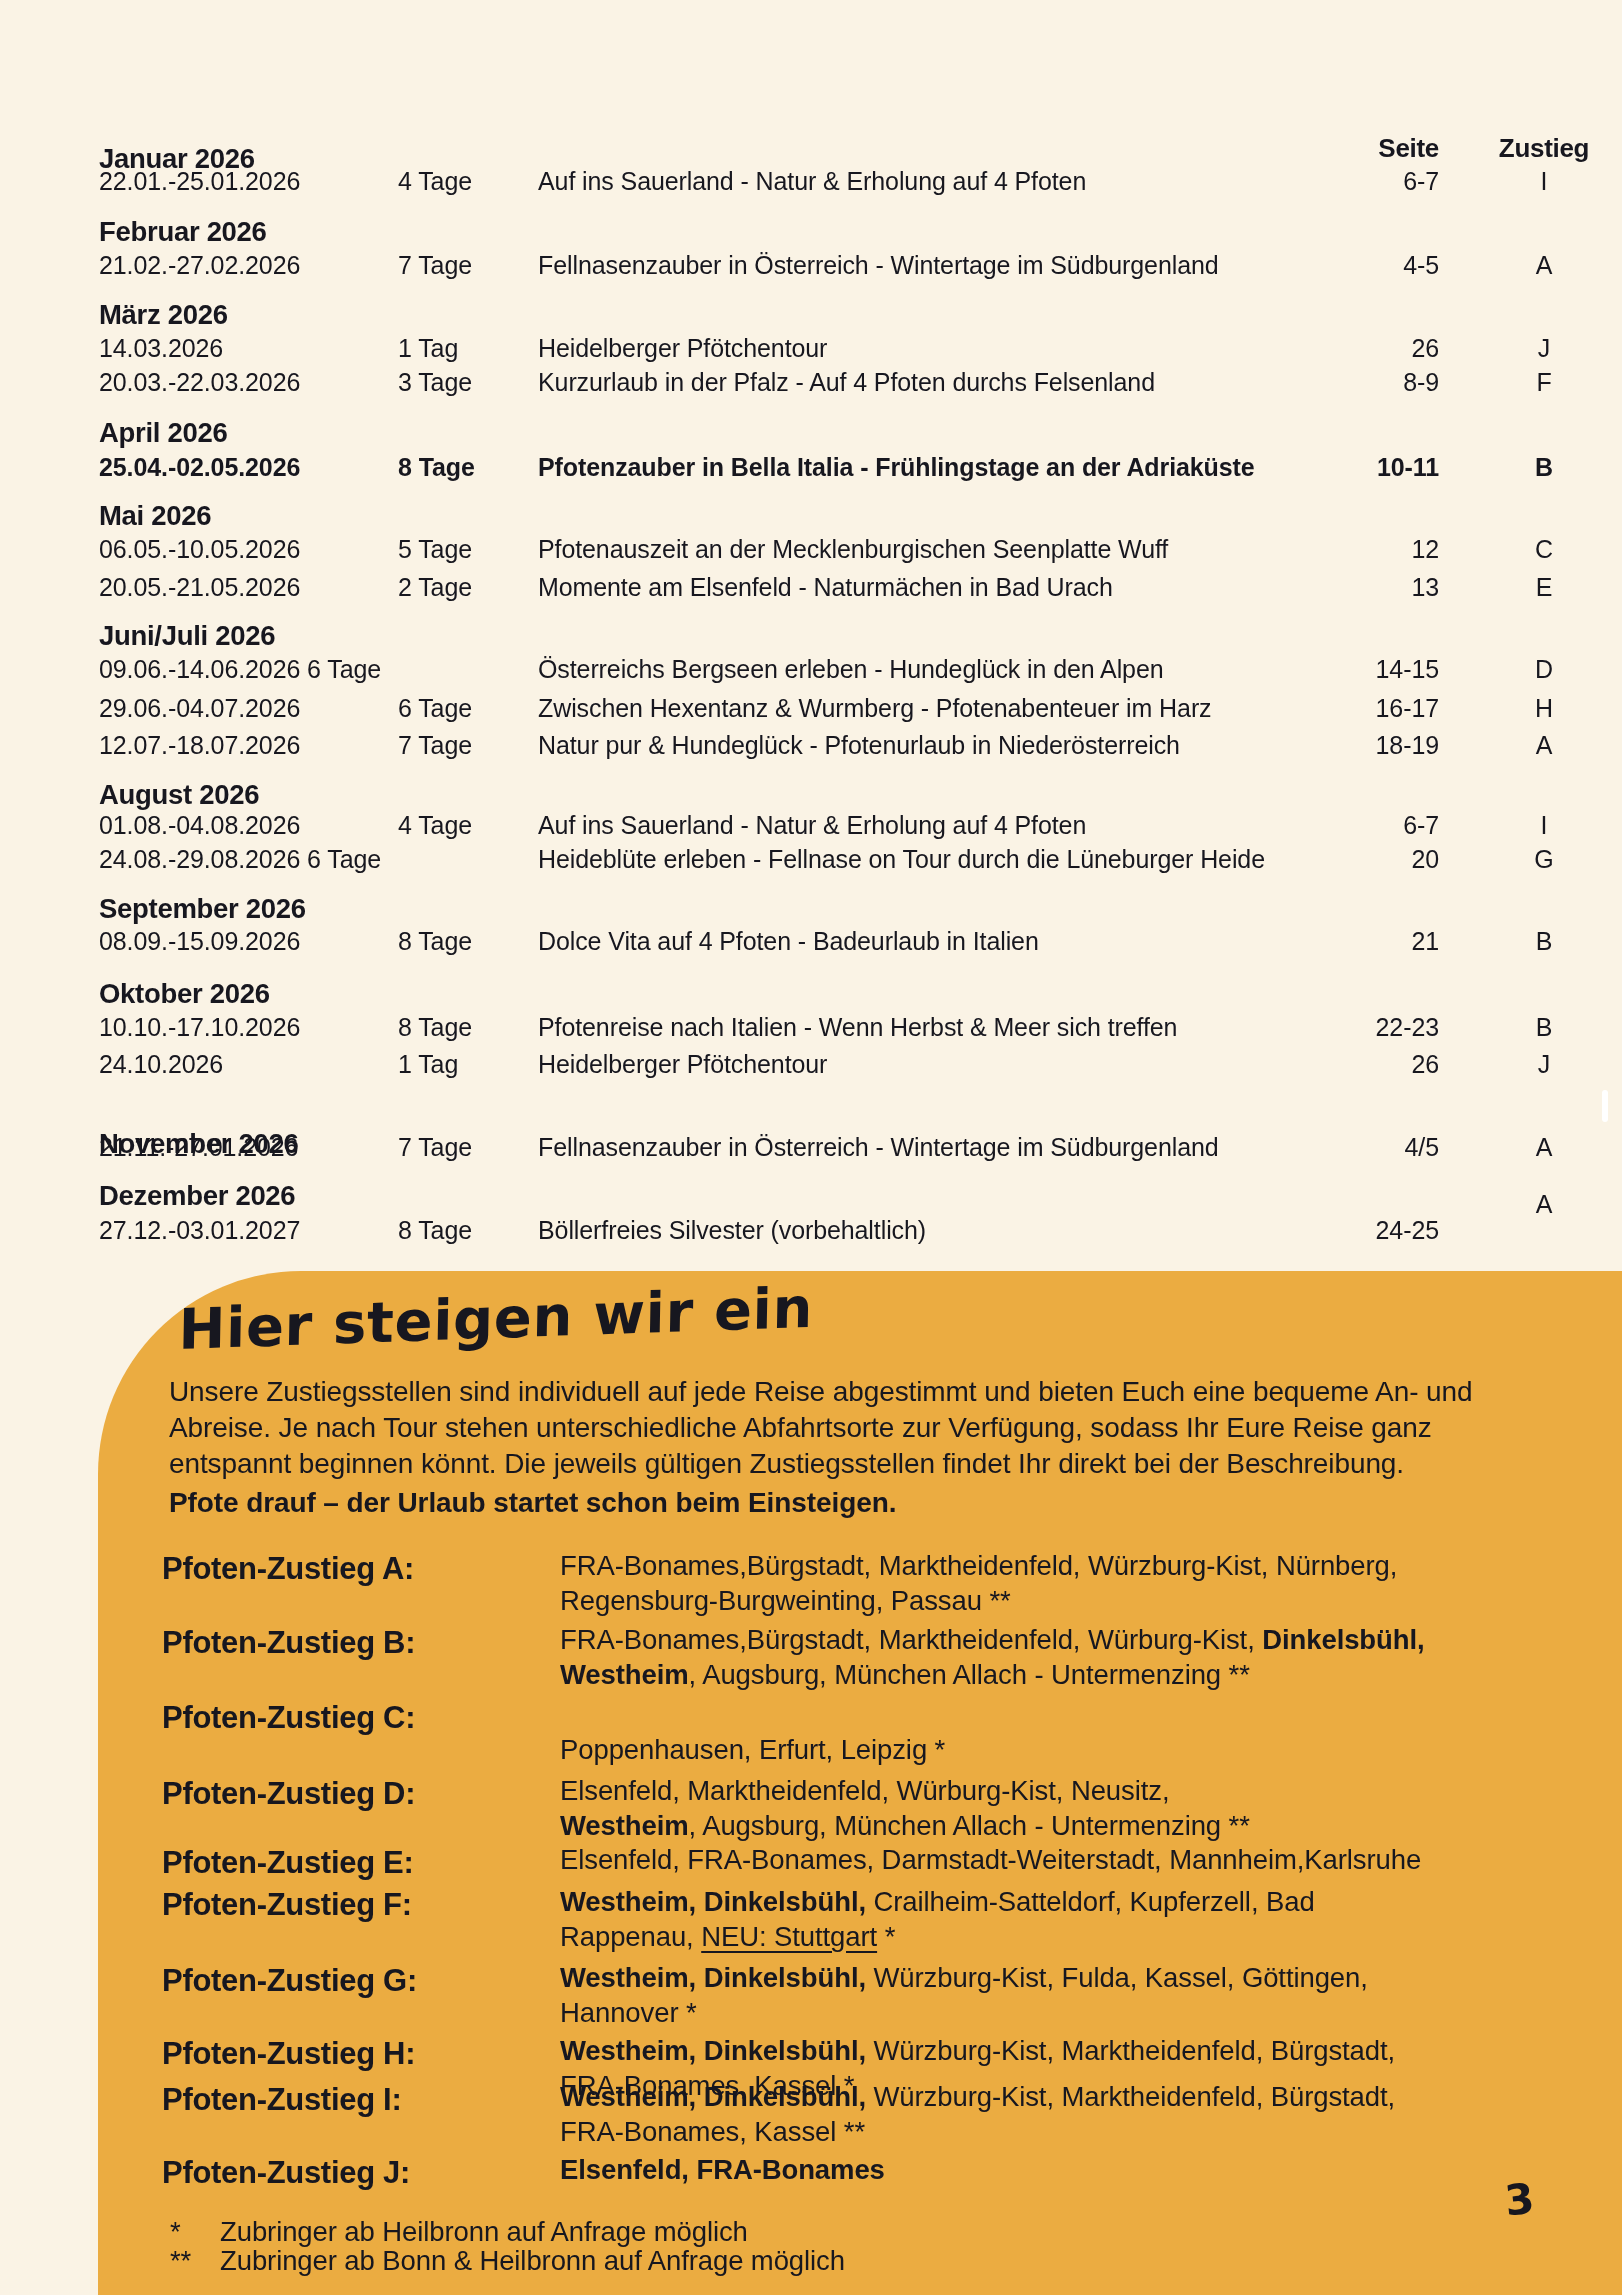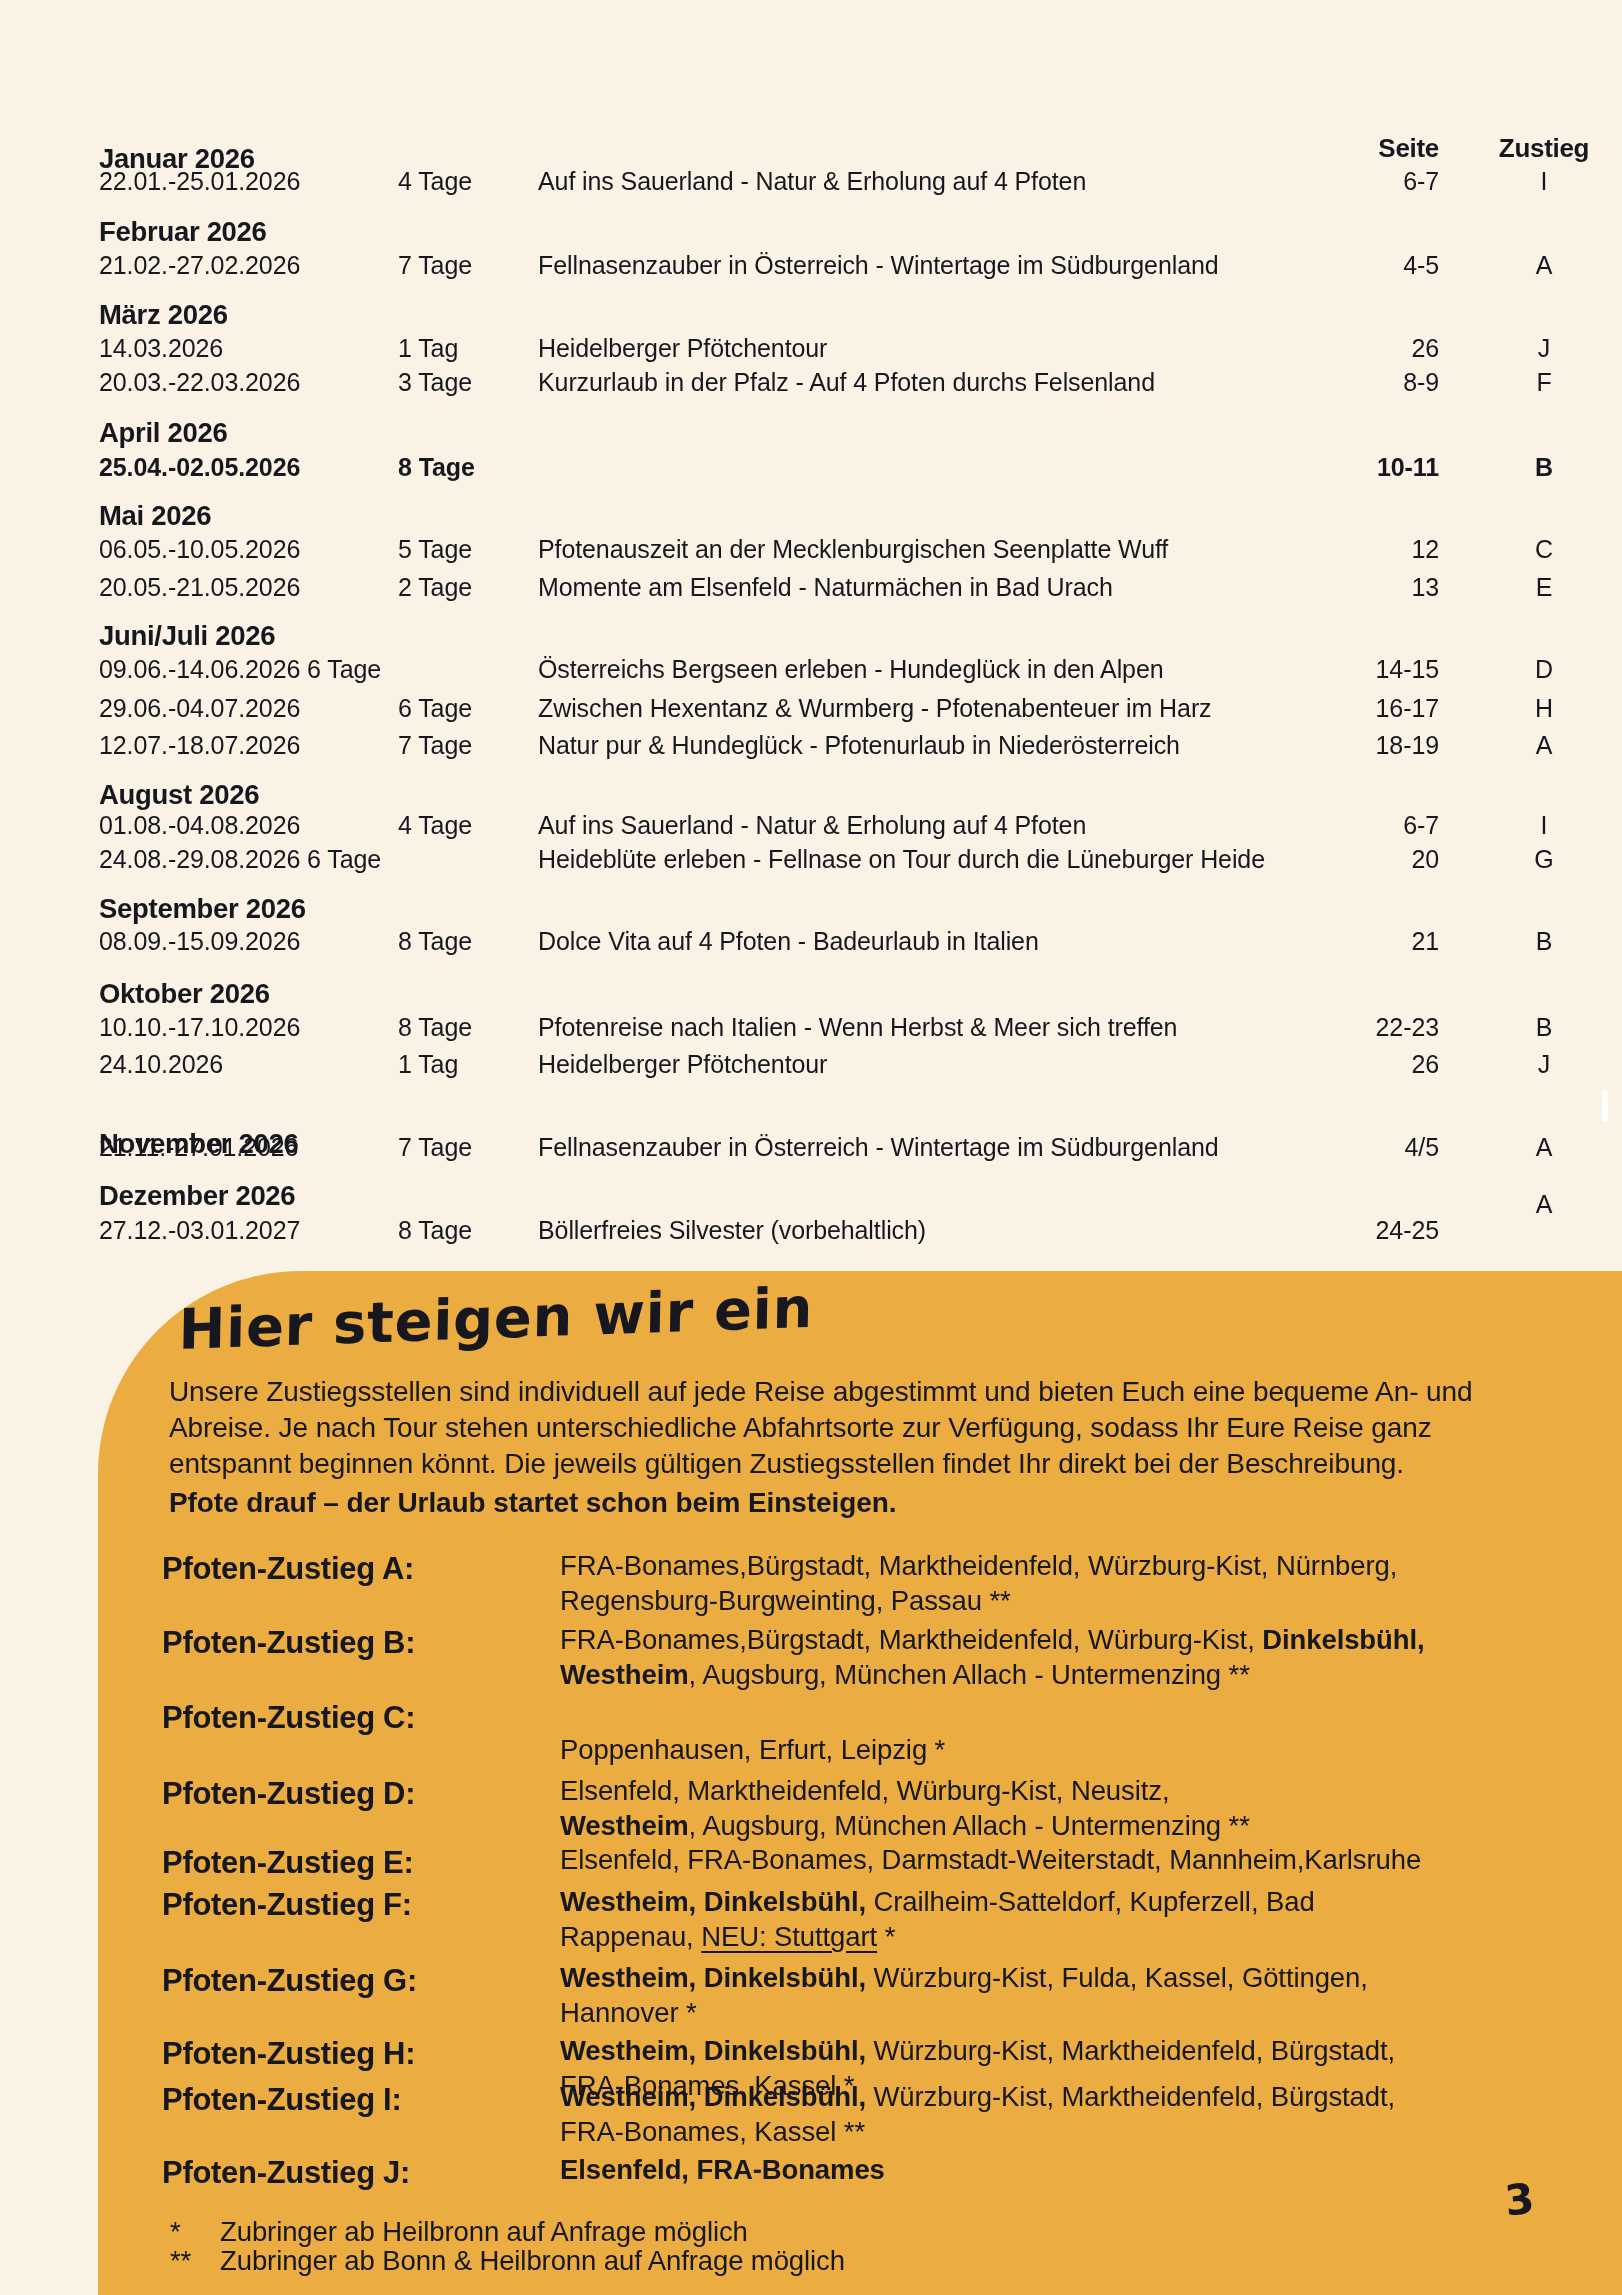--- a/index.html
+++ b/index.html
@@ -174,20 +174,21 @@
           <div class="c-date">20.03.-22.03.2026</div>
           <div class="c-tage">3 Tage</div>
           <div class="c-title">Kurzurlaub in der Pfalz - Auf 4 Pfoten durchs Felsenland</div>
           <div class="c-seite">8-9</div>
           <div class="c-zustieg">F</div>
         </div>
         <div class="month-header" style="top: 417px;">April  2026</div>
         <div class="toc-row" style="top: 453px; font-weight: bold;">
           <div class="c-date">25.04.-02.05.2026</div>
           <div class="c-tage">8 Tage</div>
+          <div class="c-title">Pfotenzauber in Bella Italia - Frühlingstage an der Adriaküste</div>
           <div class="c-seite">10-11</div>
           <div class="c-zustieg">B</div>
         </div>
         <div class="month-header" style="top: 500px;">Mai 2026</div>
         <div class="toc-row" style="top: 535px;">
           <div class="c-date">06.05.-10.05.2026</div>
           <div class="c-tage">5 Tage</div>
           <div class="c-title">Pfotenauszeit an der Mecklenburgischen Seenplatte Wuff</div>
           <div class="c-seite">12</div>
           <div class="c-zustieg">C</div>

